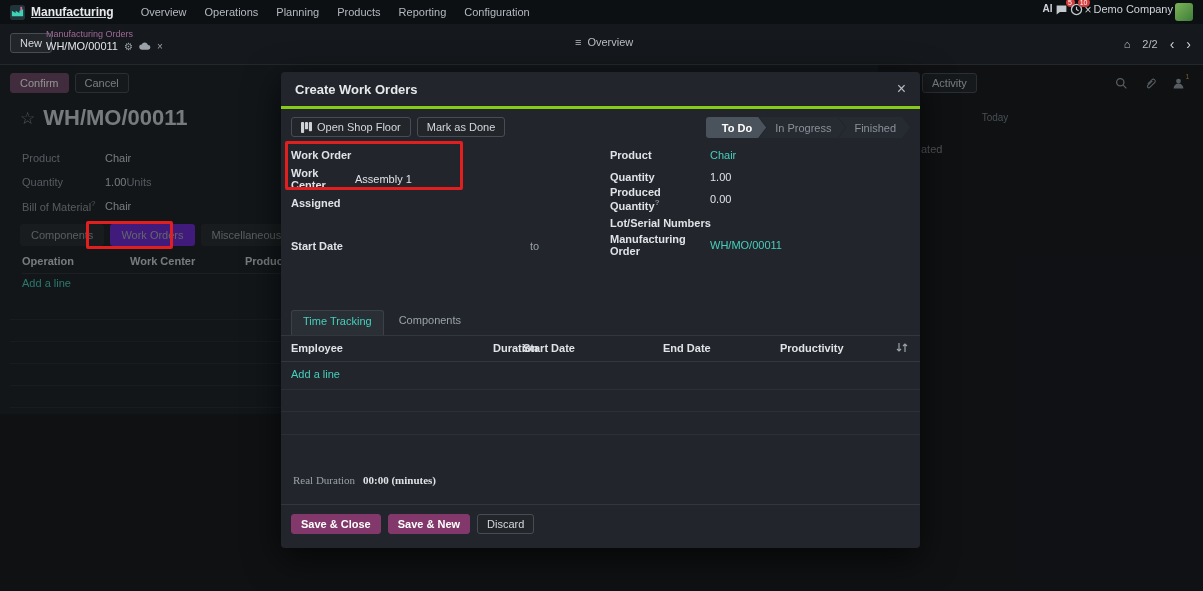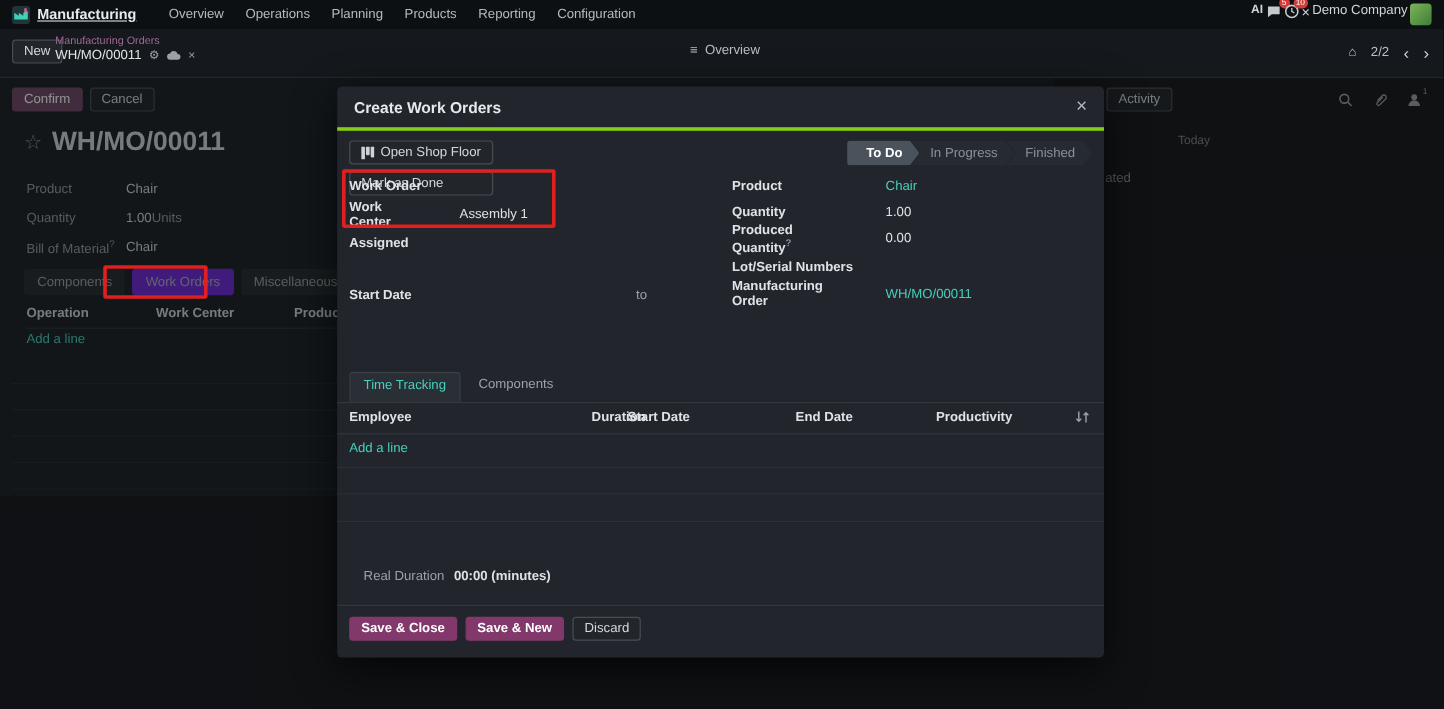--- a/index.html
+++ b/index.html
@@ -62,43 +62,43 @@
   .chatter-frag { position:absolute; top:78px; left:921px; color:#8b9198; }
 
   
   .overlay { position:absolute; top:65px; left:0; width:1203px; height:526px; background:rgba(8,10,12,0.45); z-index:5; }
 
   
   .modal { position:absolute; top:72px; left:281px; width:639px; height:476px; background:#22262c; border-radius:4px; box-shadow:0 10px 35px rgba(0,0,0,0.65); z-index:10; }
   .m-header { position:absolute; top:0; left:0; right:0; height:37px; border-bottom:3px solid #84cc16; display:flex; align-items:center; padding:0 14px; }
   .m-title { font-size:13px; font-weight:bold; color:#e6e9ec; }
   .m-close { margin-left:auto; font-size:16px; color:#b6bcc2; cursor:pointer; }
-  .m-toolbar { position:absolute; top:45px; left:10px; display:flex; gap:6px;flex-direction:column; }
+  .m-toolbar { position:absolute; top:45px; left:10px; display:flex; gap:6px; }
   .statusbar { position:absolute; top:45px; right:10px; display:flex; }
   .stage { height:21px; display:flex; align-items:center; padding:0 14px 0 16px; background:#262b31; color:#8a9199; margin-left:-7px;
            clip-path:polygon(0 0, calc(100% - 8px) 0, 100% 50%, calc(100% - 8px) 100%, 0 100%, 8px 50%); }
   .stage:first-child { clip-path:polygon(0 0, calc(100% - 8px) 0, 100% 50%, calc(100% - 8px) 100%, 0 100%); border-radius:3px 0 0 3px; margin-left:0; }
   .stage.active { background:#4a525b; color:#ffffff; font-weight:bold; }
-  .mrow { position:absolute; display:flex; align-items:center; height:20px;gap:28px; }
+  .mrow { position:absolute; display:flex; align-items:center; height:20px; }
   .mlabel { font-weight:bold; color:#dfe3e7; }
   .mlabel.w64 { width:64px; } .mlabel.w100 { width:100px; }
   .mval { color:#dfe3e7; }
   .mval.link { color:#45cfbc; }
   .wo-input { display:flex; align-items:center; width:233px; border-bottom:1px solid #2fd3bd; height:20px; }
   .caret { display:inline-block; width:1px; height:13px; background:#e6e9ec; margin-left:1px; }
   .muted { color:#9aa1a8; }
   .m-tabs { position:absolute; top:238px; left:0; right:0; height:26px; border-bottom:1px solid #32373e; display:flex; gap:4px; padding-left:10px; }
   .m-tab { padding:4px 11px; color:#9aa1a8; border-radius:3px 3px 0 0; }
   .m-tab.active { background:#2a2f36; border:1px solid #3a4149; border-bottom:none; color:#45cfbc; }
   .m-thead { position:absolute; top:270px; left:10px; right:10px; font-weight:bold; color:#dfe3e7; }
   .m-thead span { position:absolute; top:0; }
   .m-thead-line { position:absolute; top:289px; left:0; right:0; border-bottom:1px solid #32373e; }
   .m-addline { position:absolute; top:296px; left:10px; }
   .m-rowline { position:absolute; left:0; right:0; border-bottom:1px solid #2b3036; }
-  .m-realdur { position:absolute; top:402px; left:22px; display:flex; gap:8px; align-items:center; }
+  .m-realdur { position:absolute; top:402px; left:12px; display:flex; gap:8px; align-items:center;font-family:Liberation Serif, serif; }
   .m-footline { position:absolute; top:432px; left:0; right:0; border-bottom:1px solid #32373e; }
   .m-footer { position:absolute; top:442px; left:10px; display:flex; gap:7px; }
   .btn.magenta { background:#83386b; border-color:#83386b; color:#fff; font-weight:bold; }
 
   
   .anno { position:absolute; border:3px solid #e11f1f; border-radius:2px; z-index:30; pointer-events:none; }
   .anno1 { top:141px; left:285px; width:178px; height:49px; }
   .anno2 { top:221px; left:86px; width:87px; height:28px; }
 
   svg { display:block; }

